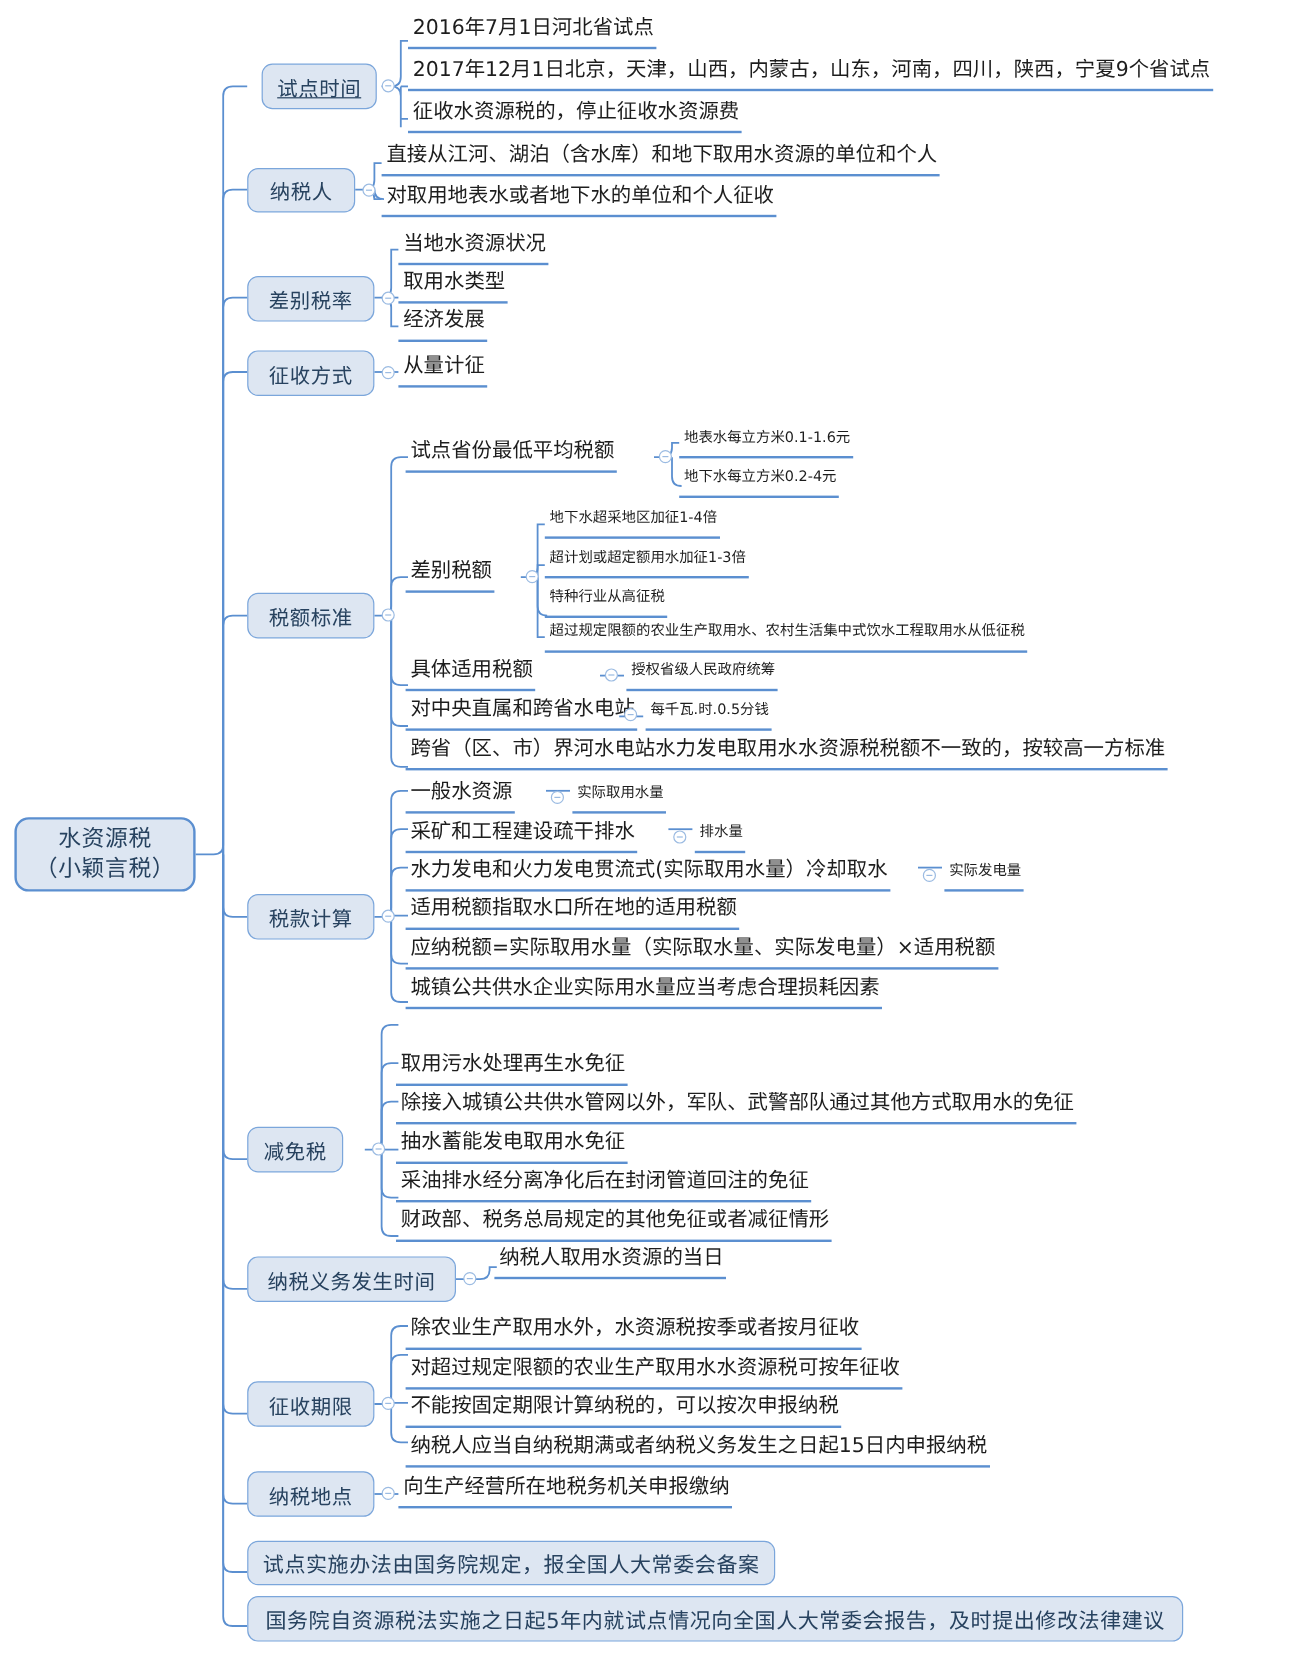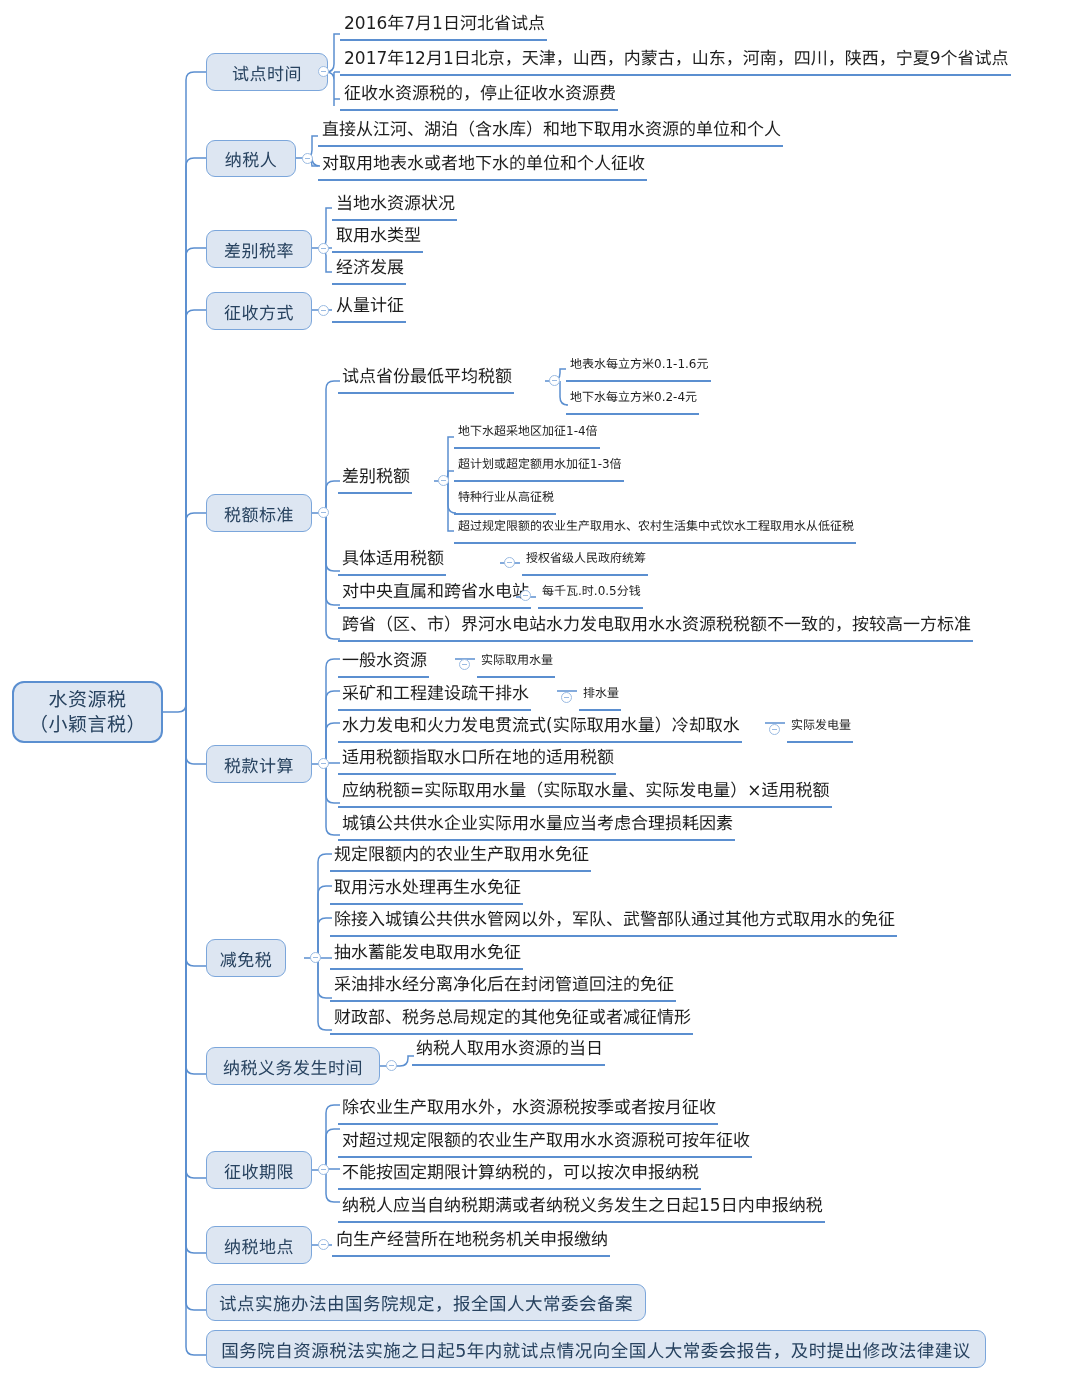--- a/index.html
+++ b/index.html
@@ -155,21 +155,21 @@
       <path d="M326 1170 V1169 H340"></path>
       <path d="M326 1170 V1194 Q326 1202 334 1202 H340"></path>
 
       <path d="M312 1245 H332"></path>
     </g>
   </svg>
 
   <div class="root" style="left:12px;top:681px;width:151px;height:62px;">水资源税
 （小颖言税）</div>
 
-  <div class="branch" style="left:206px;top:53px;width:122px;height:38px;">试点时间</div>
+  <div class="branch" style="left:218px;top:53px;width:96px;height:38px;text-decoration:underline;">试点时间</div>
   <div class="toggle" style="left:318px;top:66px;"></div>
 
   <div class="leaf" style="left:340px;top:10px;">2016年7月1日河北省试点</div>
   <div class="leaf" style="left:340px;top:45px;">2017年12月1日北京，天津，山西，内蒙古，山东，河南，四川，陕西，宁夏9个省试点</div>
   <div class="leaf" style="left:340px;top:80px;">征收水资源税的，停止征收水资源费</div>
 
   <div class="branch" style="left:206px;top:140px;width:90px;height:37px;">纳税人</div>
   <div class="toggle" style="left:302px;top:153px;"></div>
 
   <div class="leaf" style="left:318px;top:150px;">对取用地表水或者地下水的单位和个人征收</div>
@@ -193,21 +193,21 @@
   <div class="leaf" style="left:338px;top:363px;">试点省份最低平均税额</div>
   <div class="toggle" style="left:549px;top:375px;"></div>
   <div class="leaf sub" style="left:566px;top:351px;">地表水每立方米0.1-1.6元</div>
   <div class="leaf sub" style="left:566px;top:384px;">地下水每立方米0.2-4元</div>
 
   <div class="leaf" style="left:338px;top:463px;">差别税额</div>
   <div class="toggle" style="left:438px;top:475px;"></div>
   <div class="leaf sub" style="left:454px;top:418px;">地下水超采地区加征1-4倍</div>
   <div class="leaf sub" style="left:454px;top:451px;">超计划或超定额用水加征1-3倍</div>
   <div class="leaf sub" style="left:454px;top:484px;">特种行业从高征税</div>
-  <div class="leaf sub" style="left:454px;top:513px;">超过规定限额的农业生产取用水、农村生活集中式饮水工程取用水从低征税</div>
+  <div class="leaf sub" style="left:454px;top:513px;font-family:Liberation Mono, monospace;">超过规定限额的农业生产取用水、农村生活集中式饮水工程取用水从低征税</div>
 
   <div class="leaf" style="left:338px;top:545px;">具体适用税额</div>
   <div class="toggle" style="left:504px;top:557px;"></div>
   <div class="leaf sub" style="left:522px;top:545px;">授权省级人民政府统筹</div>
 
   <div class="leaf" style="left:338px;top:578px;">对中央直属和跨省水电站</div>
   <div class="toggle" style="left:520px;top:590px;"></div>
   <div class="leaf sub" style="left:538px;top:578px;">每千瓦.时.0.5分钱</div>
 
   <div class="leaf" style="left:338px;top:611px;">跨省（区、市）界河水电站水力发电取用水水资源税税额不一致的，按较高一方标准</div>
@@ -227,21 +227,20 @@
   <div class="toggle" style="left:769px;top:724px;"></div>
   <div class="leaf sub" style="left:787px;top:712px;">实际发电量</div>
 
   <div class="leaf" style="left:338px;top:744px;">适用税额指取水口所在地的适用税额</div>
   <div class="leaf" style="left:338px;top:777px;">应纳税额=实际取用水量（实际取水量、实际发电量）×适用税额</div>
   <div class="leaf" style="left:338px;top:810px;">城镇公共供水企业实际用水量应当考虑合理损耗因素</div>
 
   <div class="branch" style="left:206px;top:939px;width:80px;height:38px;">减免税</div>
   <div class="toggle" style="left:310px;top:952px;"></div>
 
-  <div class="leaf" style="left:330px;top:841px;">规定限额内的农业生产取用水免征</div>
   <div class="leaf" style="left:330px;top:874px;">取用污水处理再生水免征</div>
   <div class="leaf" style="left:330px;top:939px;">抽水蓄能发电取用水免征</div>
   <div class="leaf" style="left:330px;top:906px;">除接入城镇公共供水管网以外，军队、武警部队通过其他方式取用水的免征</div>
   <div class="leaf" style="left:330px;top:971px;">采油排水经分离净化后在封闭管道回注的免征</div>
   <div class="leaf" style="left:330px;top:1004px;">财政部、税务总局规定的其他免征或者减征情形</div>
 
   <div class="branch" style="left:206px;top:1047px;width:174px;height:38px;">纳税义务发生时间</div>
   <div class="toggle" style="left:386px;top:1060px;"></div>
 
   <div class="leaf" style="left:412px;top:1035px;">纳税人取用水资源的当日</div>

